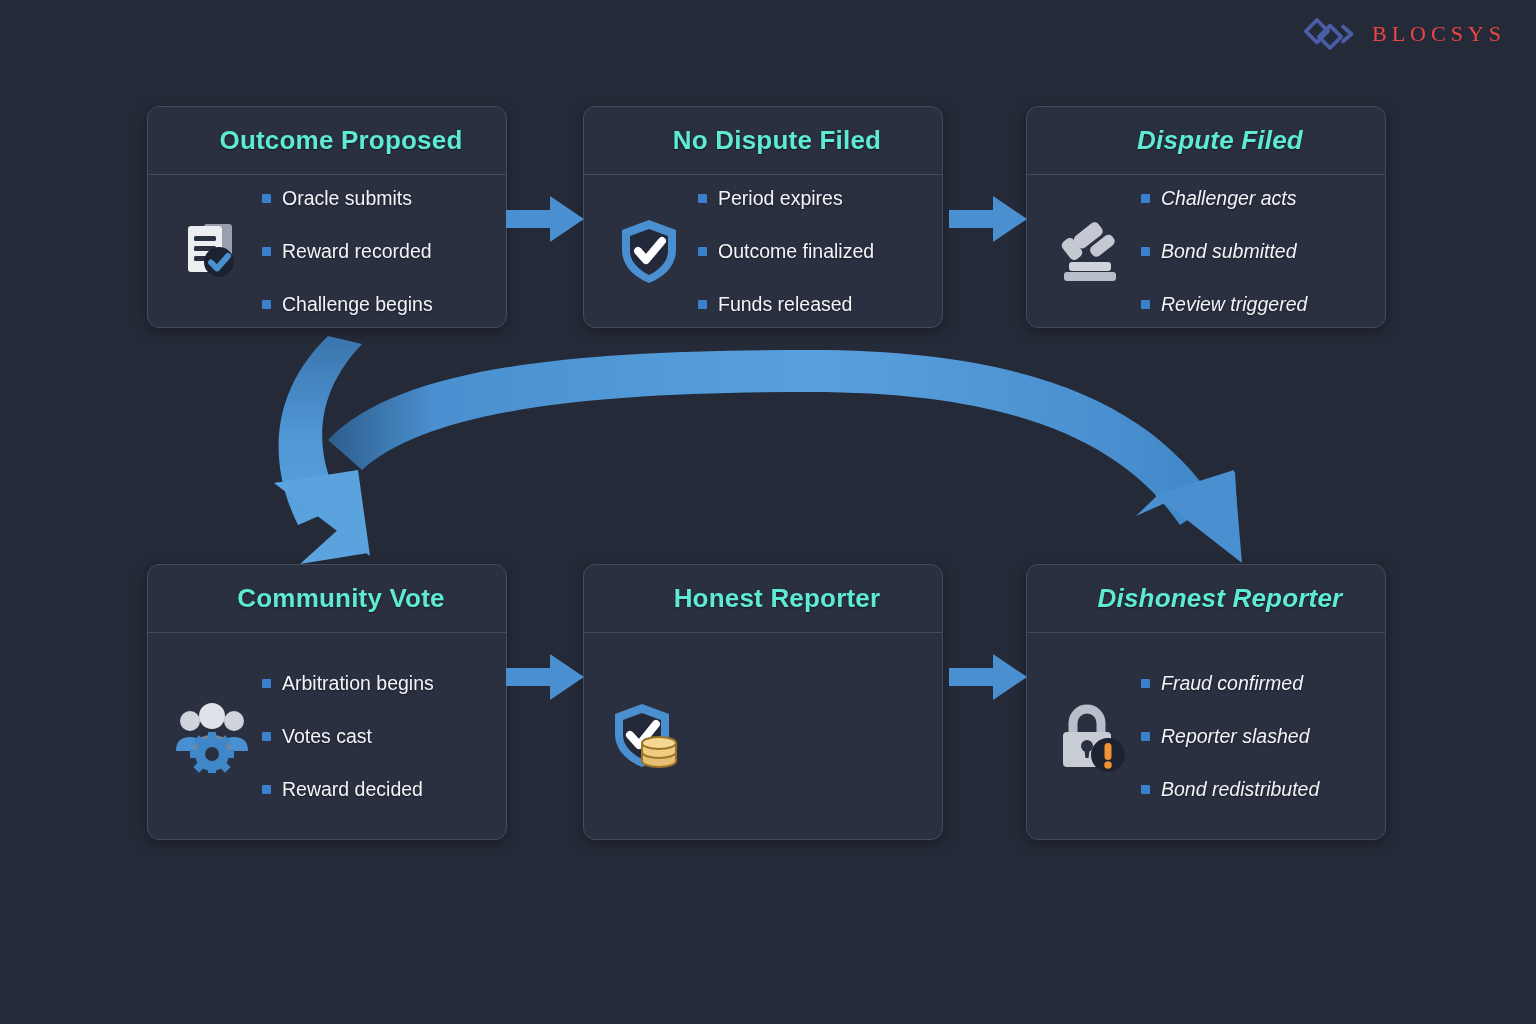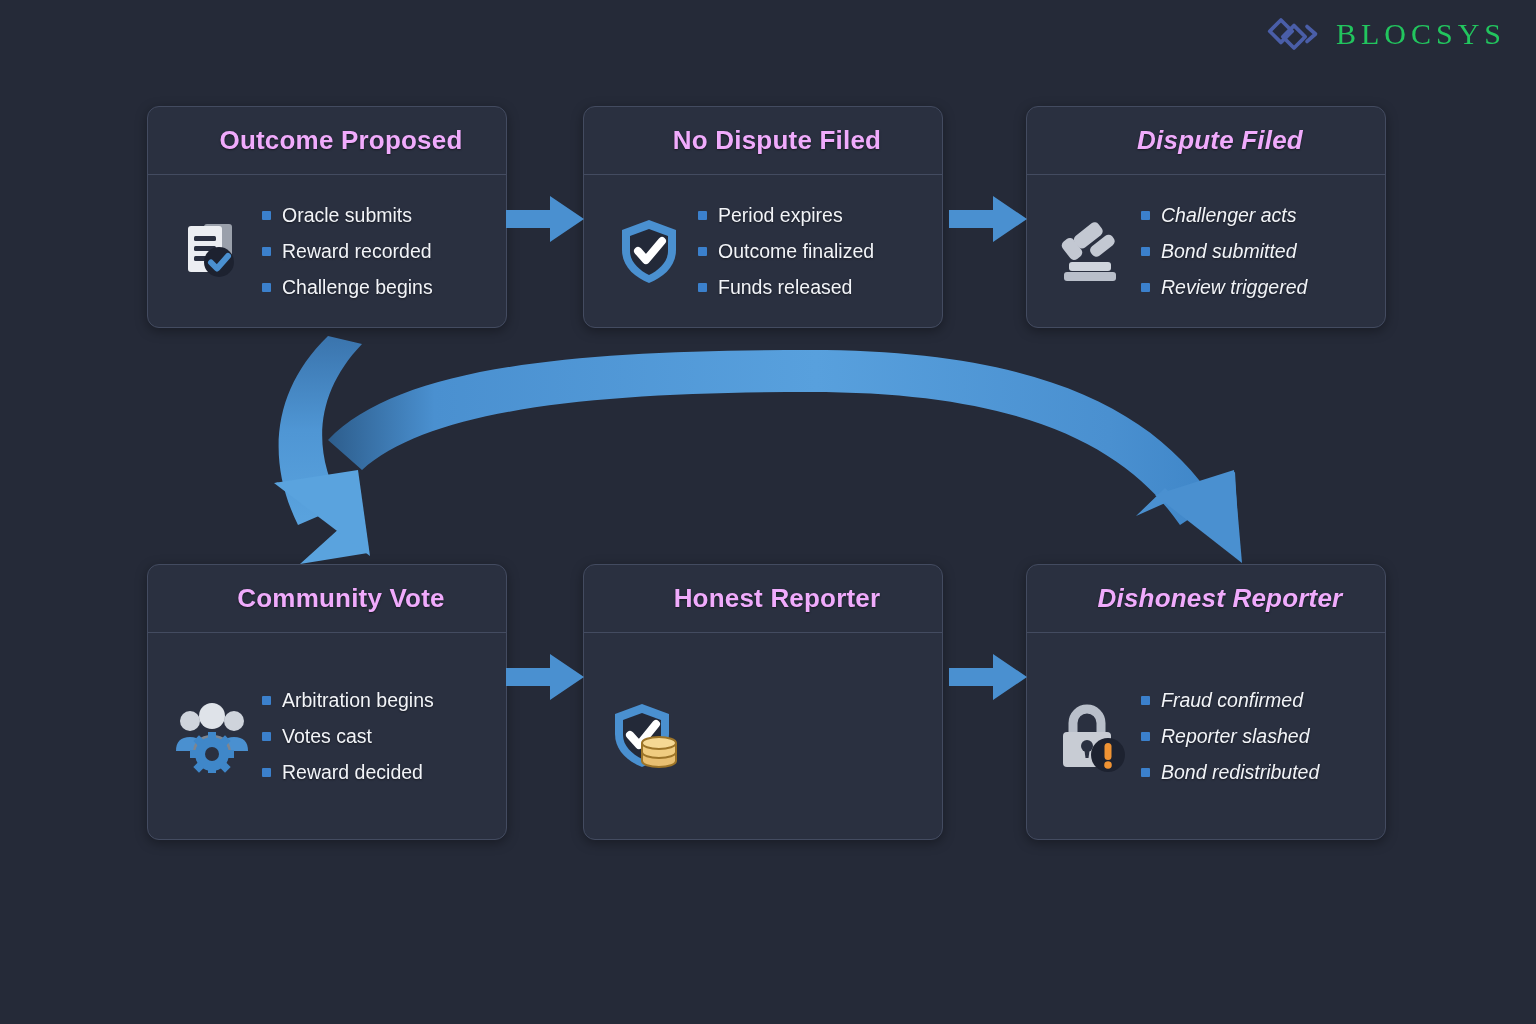--- a/index.html
+++ b/index.html
@@ -13,22 +13,22 @@
   }
 
   
   .brand {
     position:absolute; top:14px; right:30px;
     display:flex; align-items:center; gap:14px;
   }
   .brand-mark { width:56px; height:40px; display:block; }
   .brand-word {
     font-family:"Liberation Serif", serif;
-    font-size:30px; letter-spacing:5px;
-    color:#22c55e;
+    font-size:22px; letter-spacing:5px;
+    color:#ef4444;
   }
 
   
   .board { position:absolute; inset:0; }
 
   .card {
     position:absolute;
     width:360px;
     background:#2a3040;
     border:1px solid #434b60;
@@ -37,39 +37,39 @@
   }
   .card.row1 { top:106px; height:222px; }
   .card.row2 { top:564px; height:276px; }
   .card.col1 { left:147px; }
   .card.col2 { left:583px; }
   .card.col3 { left:1026px;font-style:italic; }
 
   .card-title {
     height:68px;
     display:flex; align-items:center; justify-content:center;
-    color:#f0abfc;
+    color:#5eead4;
     font-size:26px;
     font-weight:bold;
     letter-spacing:.2px;
     border-bottom:1px solid #434b60;
     text-shadow:0 1px 2px rgba(0,0,0,.5);
     padding-left:28px;
   }
 
   .card-body {
     display:flex; align-items:center;
     height:calc(100% - 68px);
     padding:0 14px 0 22px;
     gap:6px;
   }
   .card-icon { width:86px; flex:0 0 86px; display:flex; align-items:center; justify-content:center; }
   .card-icon svg { display:block; }
 
-  .bullets { display:flex; flex-direction:column; gap:13px; flex:1 1 auto; }
+  .bullets { display:flex; flex-direction:column; gap:30px; flex:1 1 auto; }
   .bullet { display:flex; align-items:center; gap:11px; }
   .bullet-dot {
     width:9px; height:9px; flex:0 0 9px;
     background:#3b80cc; border-radius:1px;
   }
   .bullet-text {
     color:#f2f4f8;
     font-size:19.5px;
     white-space:nowrap;
     text-shadow:0 1px 2px rgba(0,0,0,.45);

